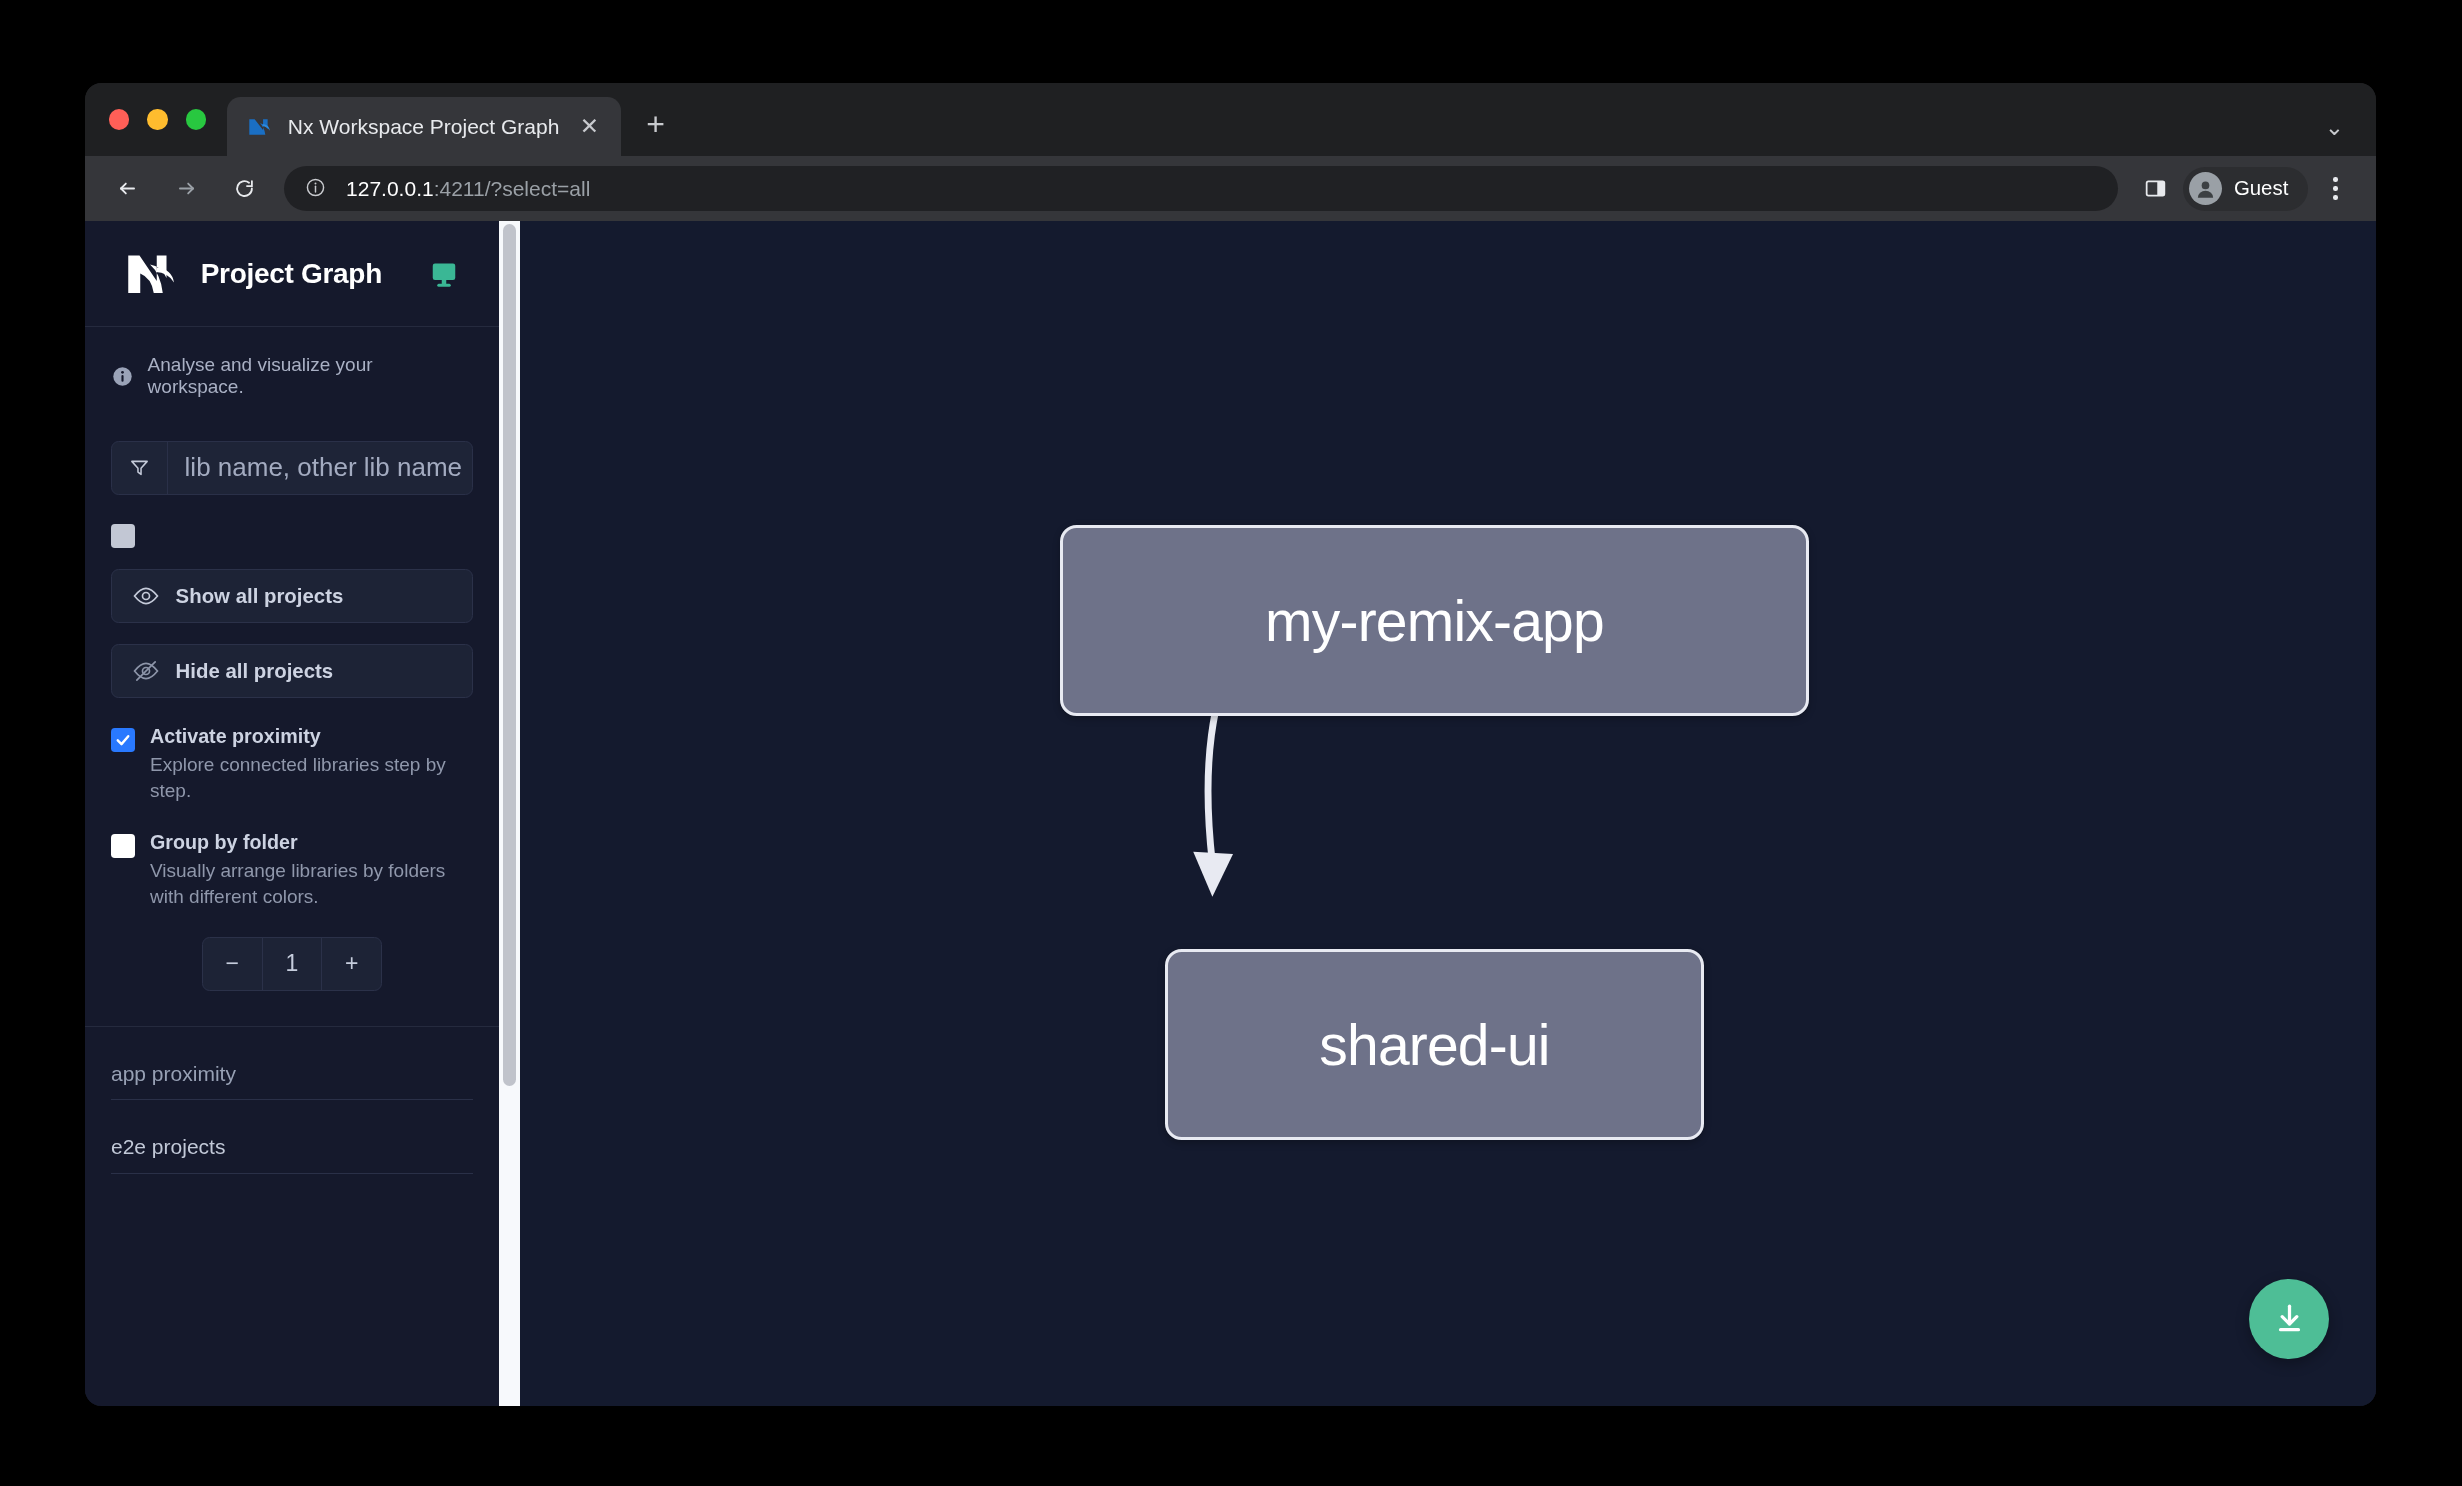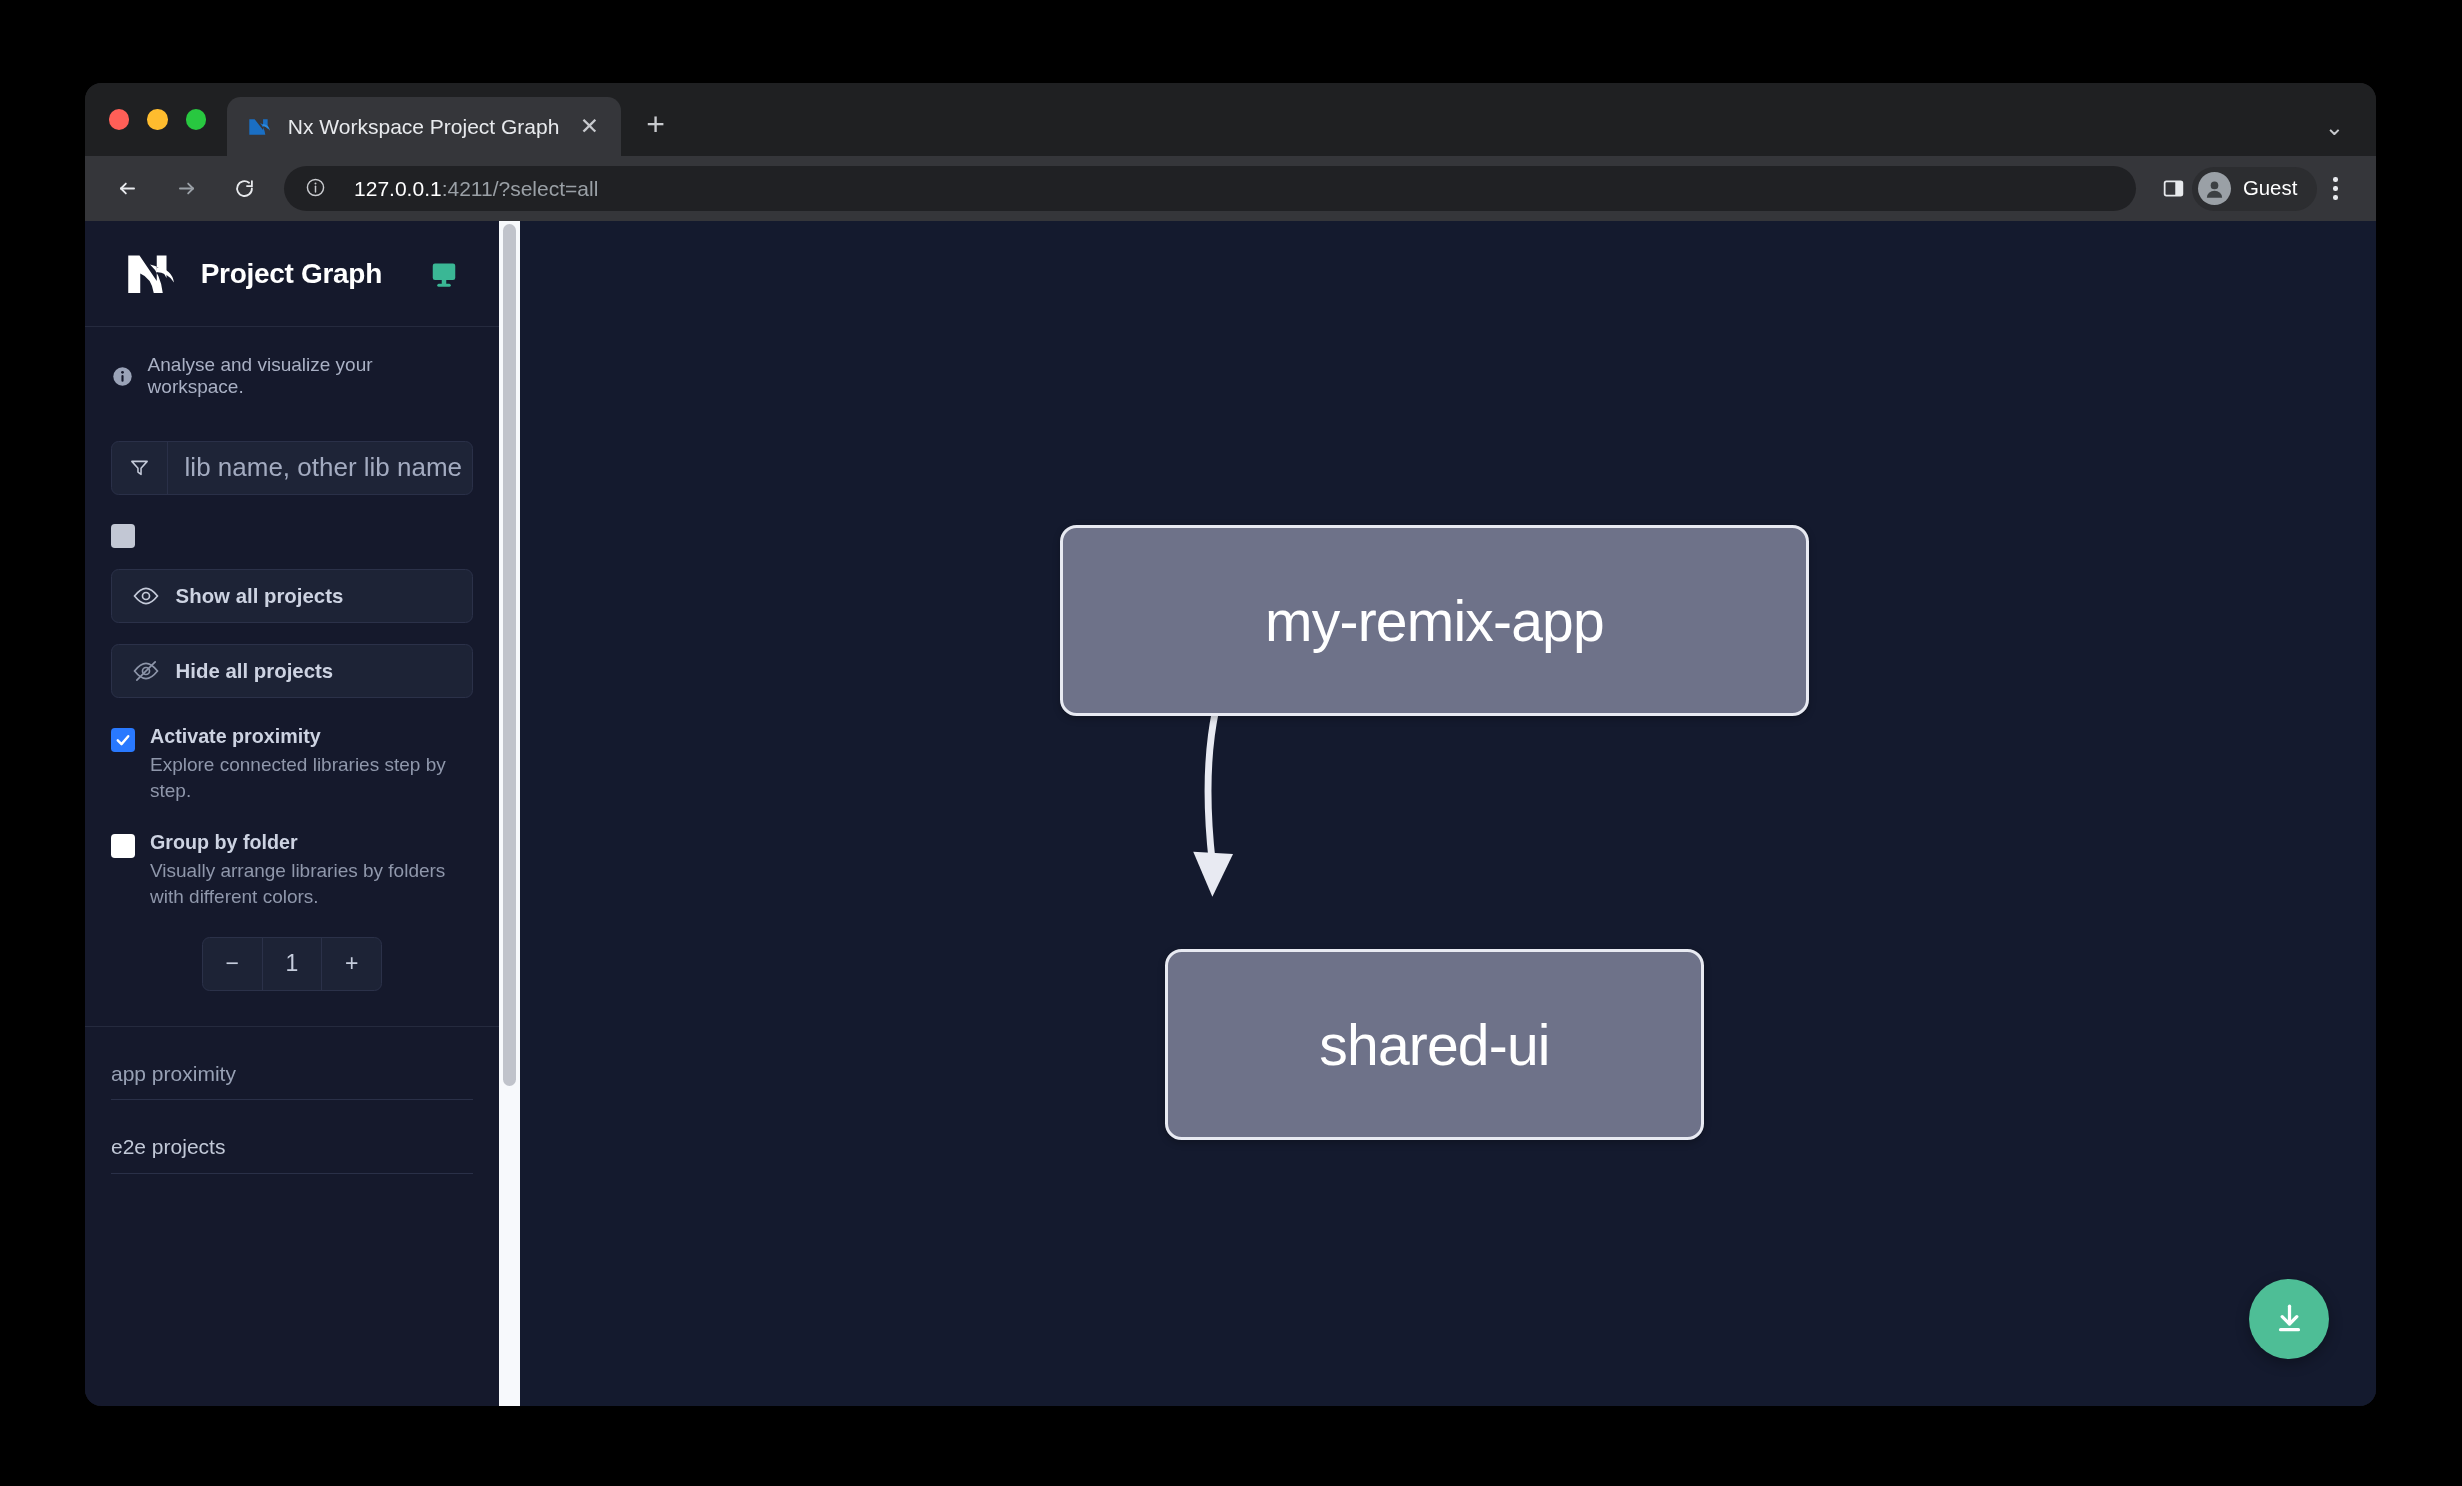--- a/index.html
+++ b/index.html
@@ -107,32 +107,32 @@
     flex: 0 0 39px;
   }
   .omnibox {
     flex: 1;
     height: 45px;
     background: #202124;
     border-radius: 23px;
     display: flex;
     align-items: center;
     padding: 0 21px;
-    gap: 28px;
+    gap: 20px;
     min-width: 0;
   }
   .omni-url {
     font-size: 21px;
     white-space: nowrap;
     overflow: hidden;
     text-overflow: ellipsis;
   }
   .omni-url .host { color: #ffffff; }
   .omni-url .rest { color: #9aa0a6; }
-  .tb-right { display: flex; align-items: center; gap: 1px; }
+  .tb-right { display: flex; align-items: center; gap: 10px; }
   .panel-icon {
     width: 35px; height: 35px;
     display: flex; align-items: center; justify-content: center;
   }
   .guest-pill {
     height: 44px;
     background: #2c2d30;
     border-radius: 23px;
     display: flex;
     align-items: center;

